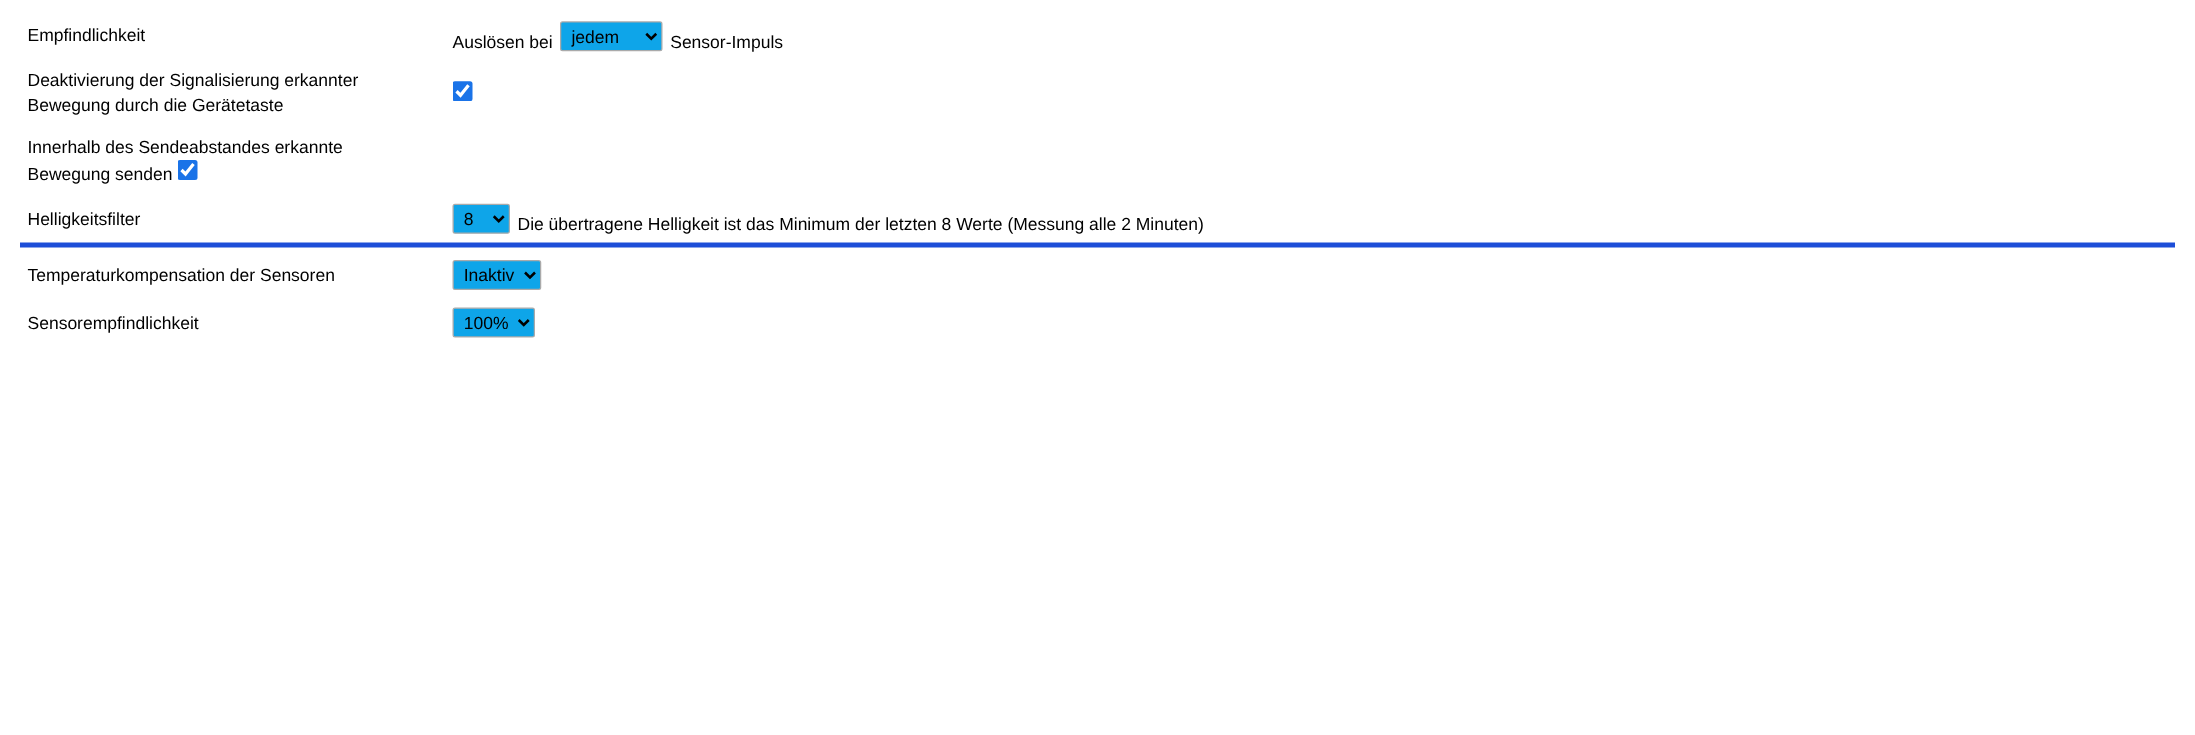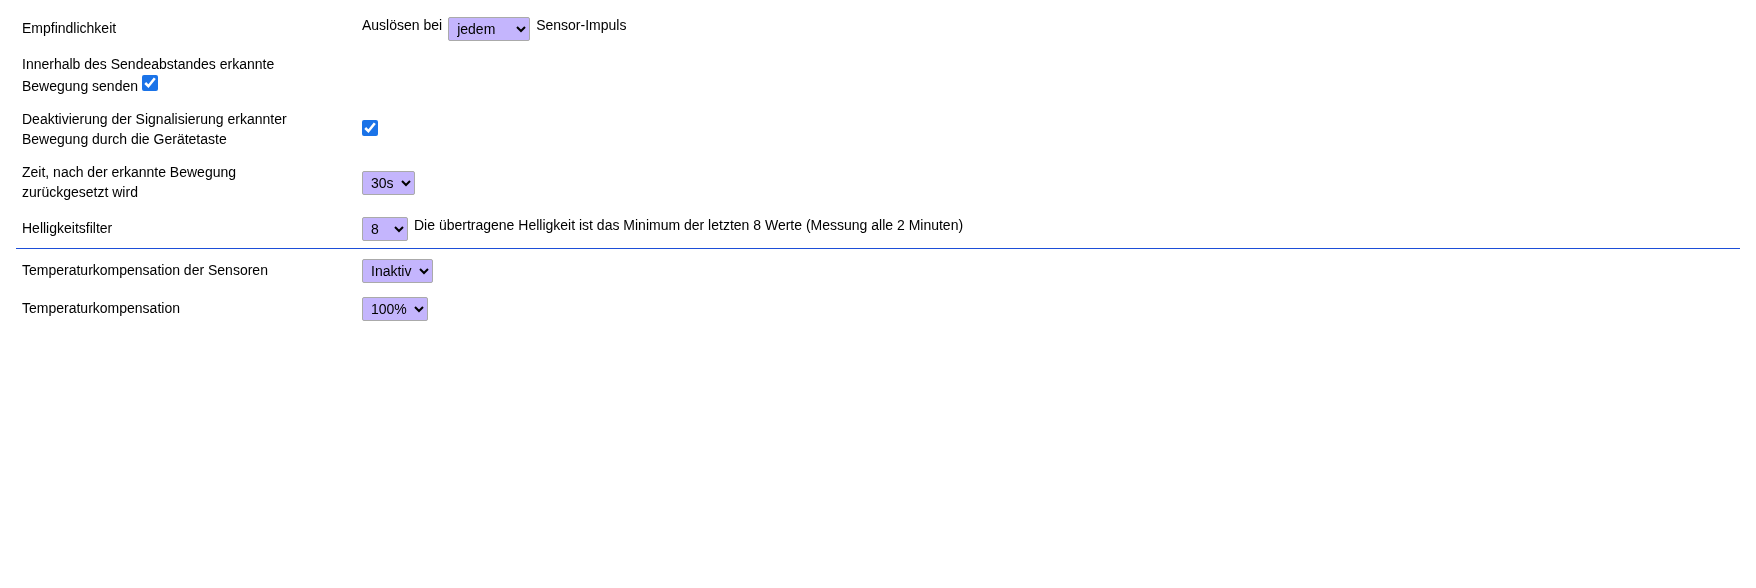--- a/index.html
+++ b/index.html
@@ -12,36 +12,36 @@
     }
     .settings-table {
       width: 100%;
       border-collapse: collapse;
     }
     .settings-table td {
       padding: 7px 6px;
       vertical-align: middle;
     }
     .settings-table tr.divider-row td {
-      border-top: 1px solid #1d4ed8;
+      border-top: 4px solid #1d4ed8;
       padding-top: 10px;
     }
     .label-cell {
       width: 340px;
       line-height: 1.4;
     }
     .control-cell {
       display: flex;
-      align-items: flex-start;
+      align-items: flex-end;
       gap: 6px;
       flex-wrap: wrap;
     }
     select {
       border: 1px solid #aaa;
-      background: #c4b5fd;
+      background: #0ea5e9;
       padding: 2px 4px;
       font-size: 14px;
       border-radius: 2px;
       cursor: pointer;
     }
     input[type="checkbox"] {
       width: 16px;
       height: 16px;
       accent-color: #1a73e8;
       cursor: pointer;
@@ -73,34 +73,26 @@
         <td class="label-cell">Empfindlichkeit</td>
         <td>
           <div class="control-cell">
             <span class="inline-text">Auslösen bei</span>
             <select id="auslosen-select"><option value="jedem">jedem</option><option value="zweitem">zweitem</option><option value="drittem">drittem</option></select>
             <span class="inline-text">Sensor-Impuls</span>
           </div>
         </td>
       </tr>
       <tr>
-        <td class="label-cell">Innerhalb des Sendeabstandes erkannte<br><span>Bewegung senden <input type="checkbox" id="innerhalb-cb" checked="" style=""></span></td>
-        <td></td>
-      </tr>
-      <tr>
         <td class="label-cell">Deaktivierung der Signalisierung erkannter<br>Bewegung durch die Gerätetaste</td>
         <td><input type="checkbox" id="deaktivierung-cb" checked="" style=""></td>
       </tr>
       <tr>
-        <td class="label-cell">Zeit, nach der erkannte Bewegung<br>zurückgesetzt wird</td>
-        <td>
-          <div class="control-cell">
-            <select id="zeit-select"><option value="30s">30s</option><option value="15s">15s</option><option value="60s">60s</option><option value="5m">5m</option></select>
-          </div>
-        </td>
+        <td class="label-cell">Innerhalb des Sendeabstandes erkannte<br><span>Bewegung senden <input type="checkbox" id="innerhalb-cb" checked="" style=""></span></td>
+        <td></td>
       </tr>
       <tr>
         <td class="label-cell">Helligkeitsfilter</td>
         <td>
           <div class="control-cell">
             <select id="helligkeit-select"><option value="8">8</option><option value="1">1</option><option value="2">2</option><option value="4">4</option><option value="16">16</option></select>
             <span class="inline-text">Die übertragene Helligkeit ist das Minimum der letzten 8 Werte (Messung alle 2 Minuten)</span>
           </div>
         </td>
       </tr>
@@ -108,21 +100,21 @@
   <tbody id="divider-rows">
       <tr class="divider-row">
         <td class="label-cell">Temperaturkompensation der Sensoren</td>
         <td>
           <div class="control-cell">
             <select id="temp-select"><option value="Inaktiv">Inaktiv</option><option value="Aktiv">Aktiv</option></select>
           </div>
         </td>
       </tr>
       <tr>
-        <td class="label-cell">Temperaturkompensation</td>
+        <td class="label-cell">Sensorempfindlichkeit</td>
         <td>
           <div class="control-cell">
             <select id="sensor-select"><option value="100%">100%</option><option value="75%">75%</option><option value="50%">50%</option><option value="25%">25%</option></select>
           </div>
         </td>
       </tr>
     </tbody>
 </table>
 
 </body></html>

